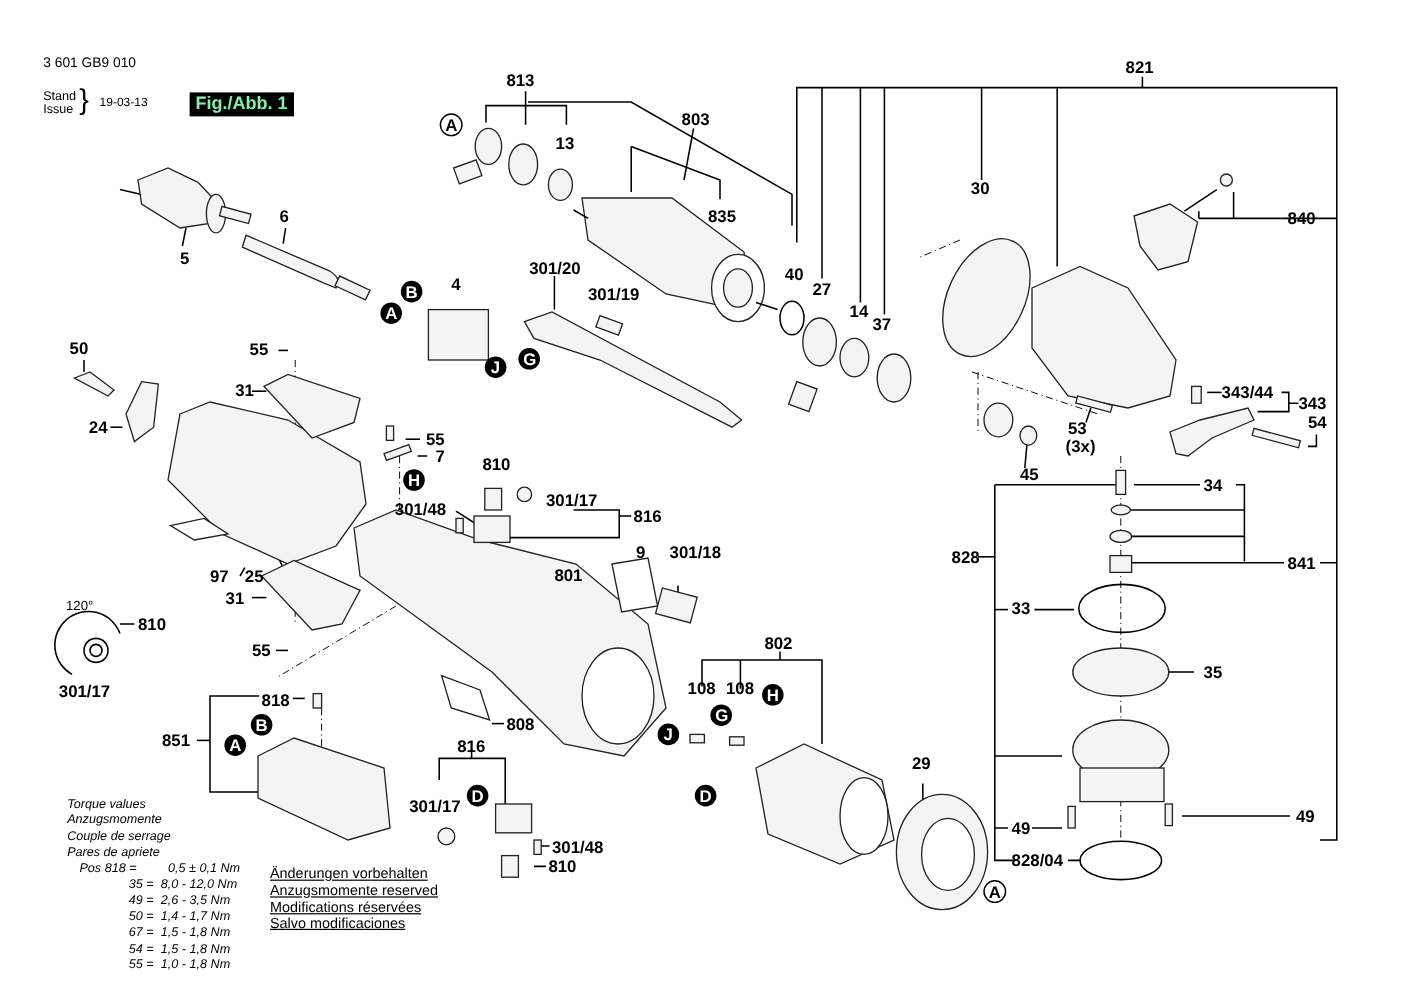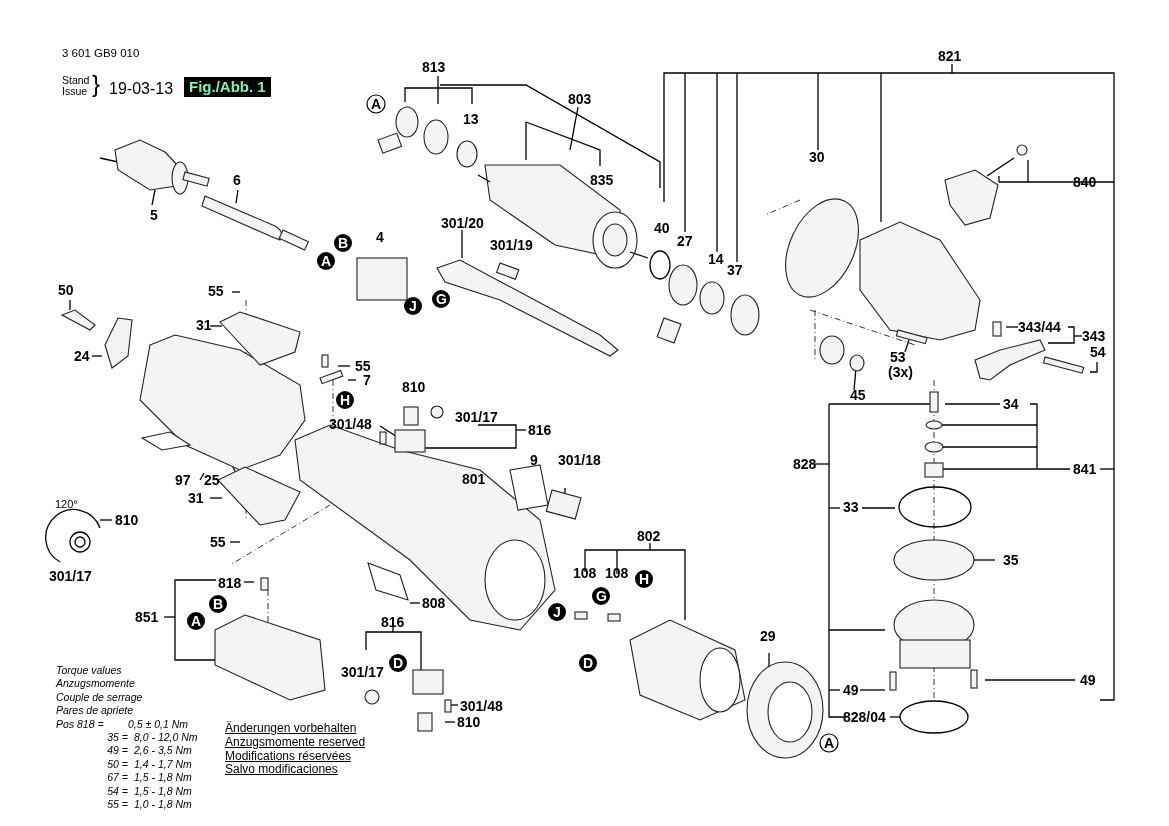--- a/index.html
+++ b/index.html
@@ -4,25 +4,25 @@
 <style>
   html,body{margin:0;padding:0;background:#fff;}
   body{width:1169px;height:826px;position:relative;overflow:hidden;font-family:"Liberation Sans",sans-serif;color:#000;}
   svg#diagram{position:absolute;left:0;top:0;}
   .lbl{font-family:"Liberation Sans",sans-serif;font-weight:bold;font-size:14px;fill:#000;}
   .small{font-family:"Liberation Sans",sans-serif;font-size:11px;fill:#000;}
   .ln{stroke:#000;stroke-width:1.3;fill:none;}
   .dash{stroke:#000;stroke-width:0.8;fill:none;stroke-dasharray:6 3 1 3;}
   .part{stroke:#222;stroke-width:1.1;fill:#f4f4f4;}
   .partw{stroke:#222;stroke-width:1.1;fill:#fff;}
-  .hdr{position:absolute;font-size:11px;margin-left:26px;}
+  .hdr{position:absolute;font-size:11px;}
   #doc-number{left:36px;top:47px;font-size:11.5px;}
   #stand{left:36px;top:75px;font-size:10.5px;line-height:11px;}
   #brace{left:66px;top:72px;font-size:24px;line-height:24px;}
-  #issue-date{left:83px;top:80px;font-size:16px;}
+  #issue-date{left:83px;top:80px;font-size:10px;}
   #fig-badge{left:158px;top:77px;background:#000;color:#86efac;font-weight:bold;font-size:15px;padding:1px 5px;line-height:18px;}
   #torque{position:absolute;left:56px;top:664px;font-size:10.5px;line-height:13.4px;font-style:italic;}
   #torque .row{display:flex;}
   #torque .pos{width:72px;text-align:right;padding-right:6px;}
   #notes{position:absolute;left:225px;top:722px;font-size:12px;line-height:13.8px;text-decoration:underline;}
 </style>
 </head>
 <body>
 
 <div class="hdr" id="doc-number">3 601 GB9 010</div>
@@ -365,21 +365,21 @@
       </g>
   </g>
 </svg>
 
 <div id="torque">
   <div>Torque values</div>
   <div>Anzugsmomente</div>
   <div>Couple de serrage</div>
   <div>Pares de apriete</div>
   <div class="row">
-      <span class="pos" style="text-align:left;width:68px;padding-right:4px">Pos 818 =</span>
+      <span class="pos" style="text-align:center;width:68px;padding-right:16px">Pos 818 =</span>
       <span>0,5 ± 0,1 Nm</span>
     </div>
   <div class="row">
       <span class="pos">35 =</span>
       <span>8,0 - 12,0 Nm</span>
     </div>
   <div class="row">
       <span class="pos">49 =</span>
       <span>2,6 - 3,5 Nm</span>
     </div>

